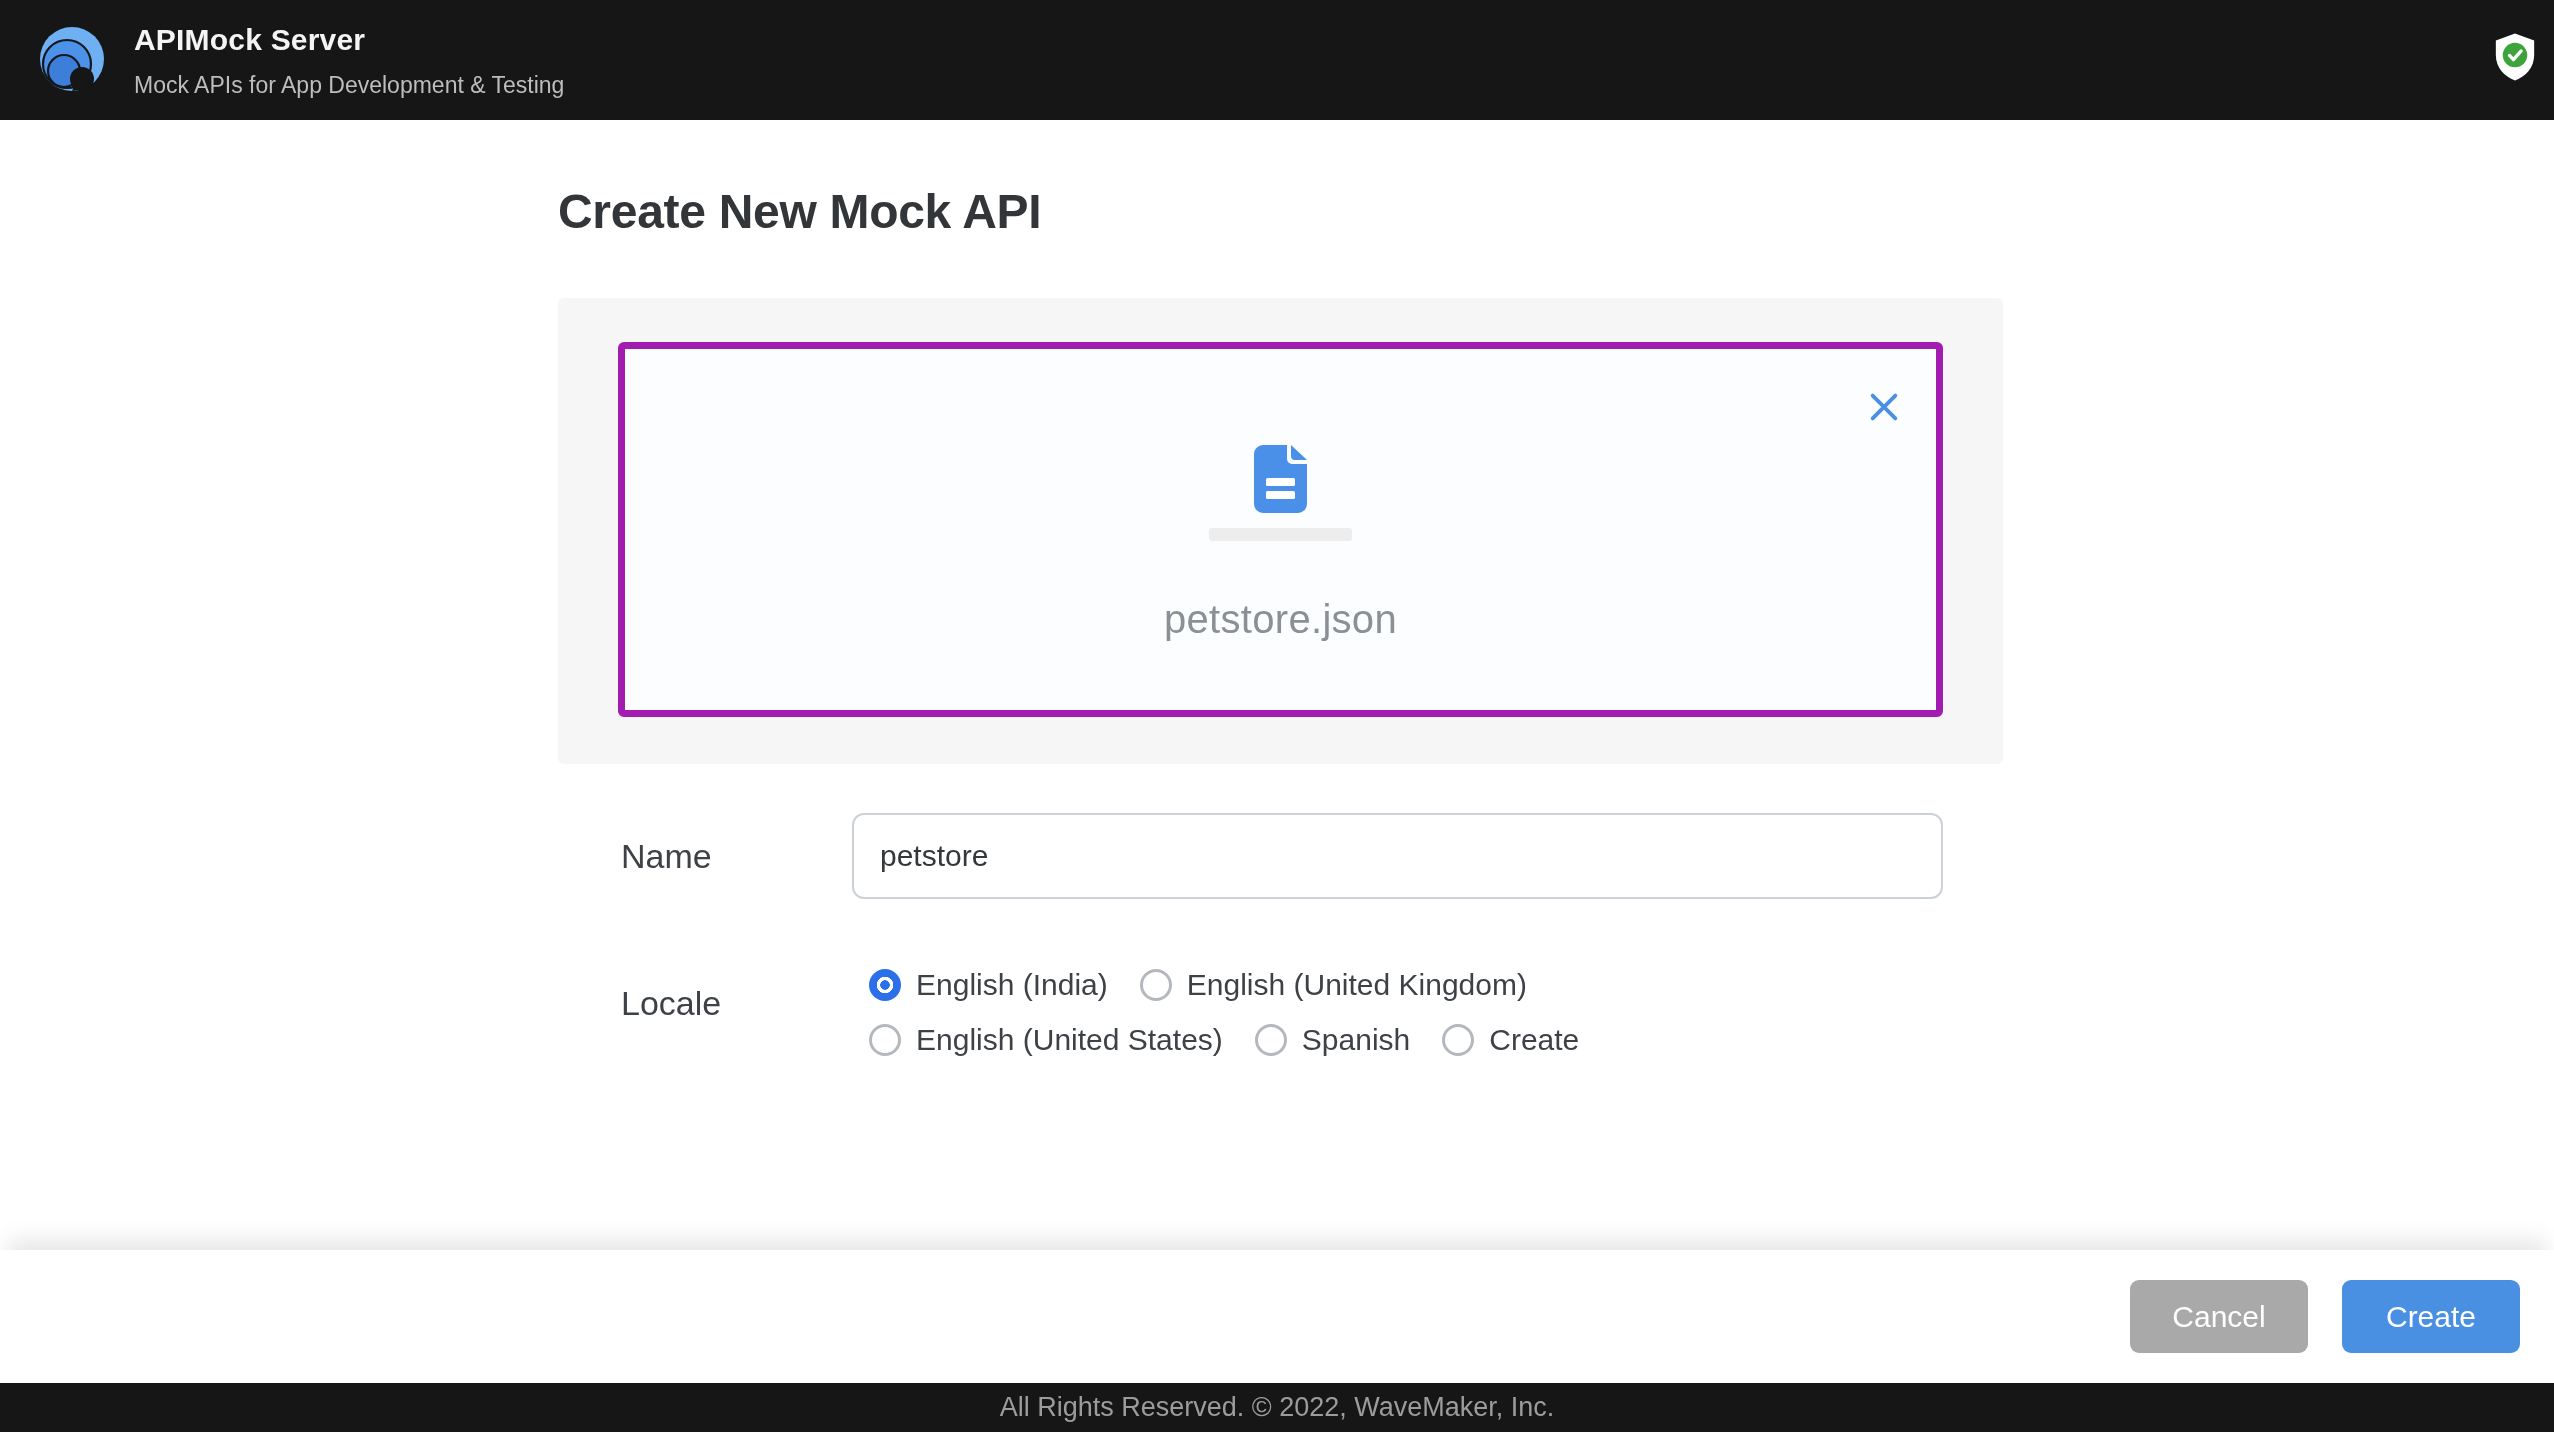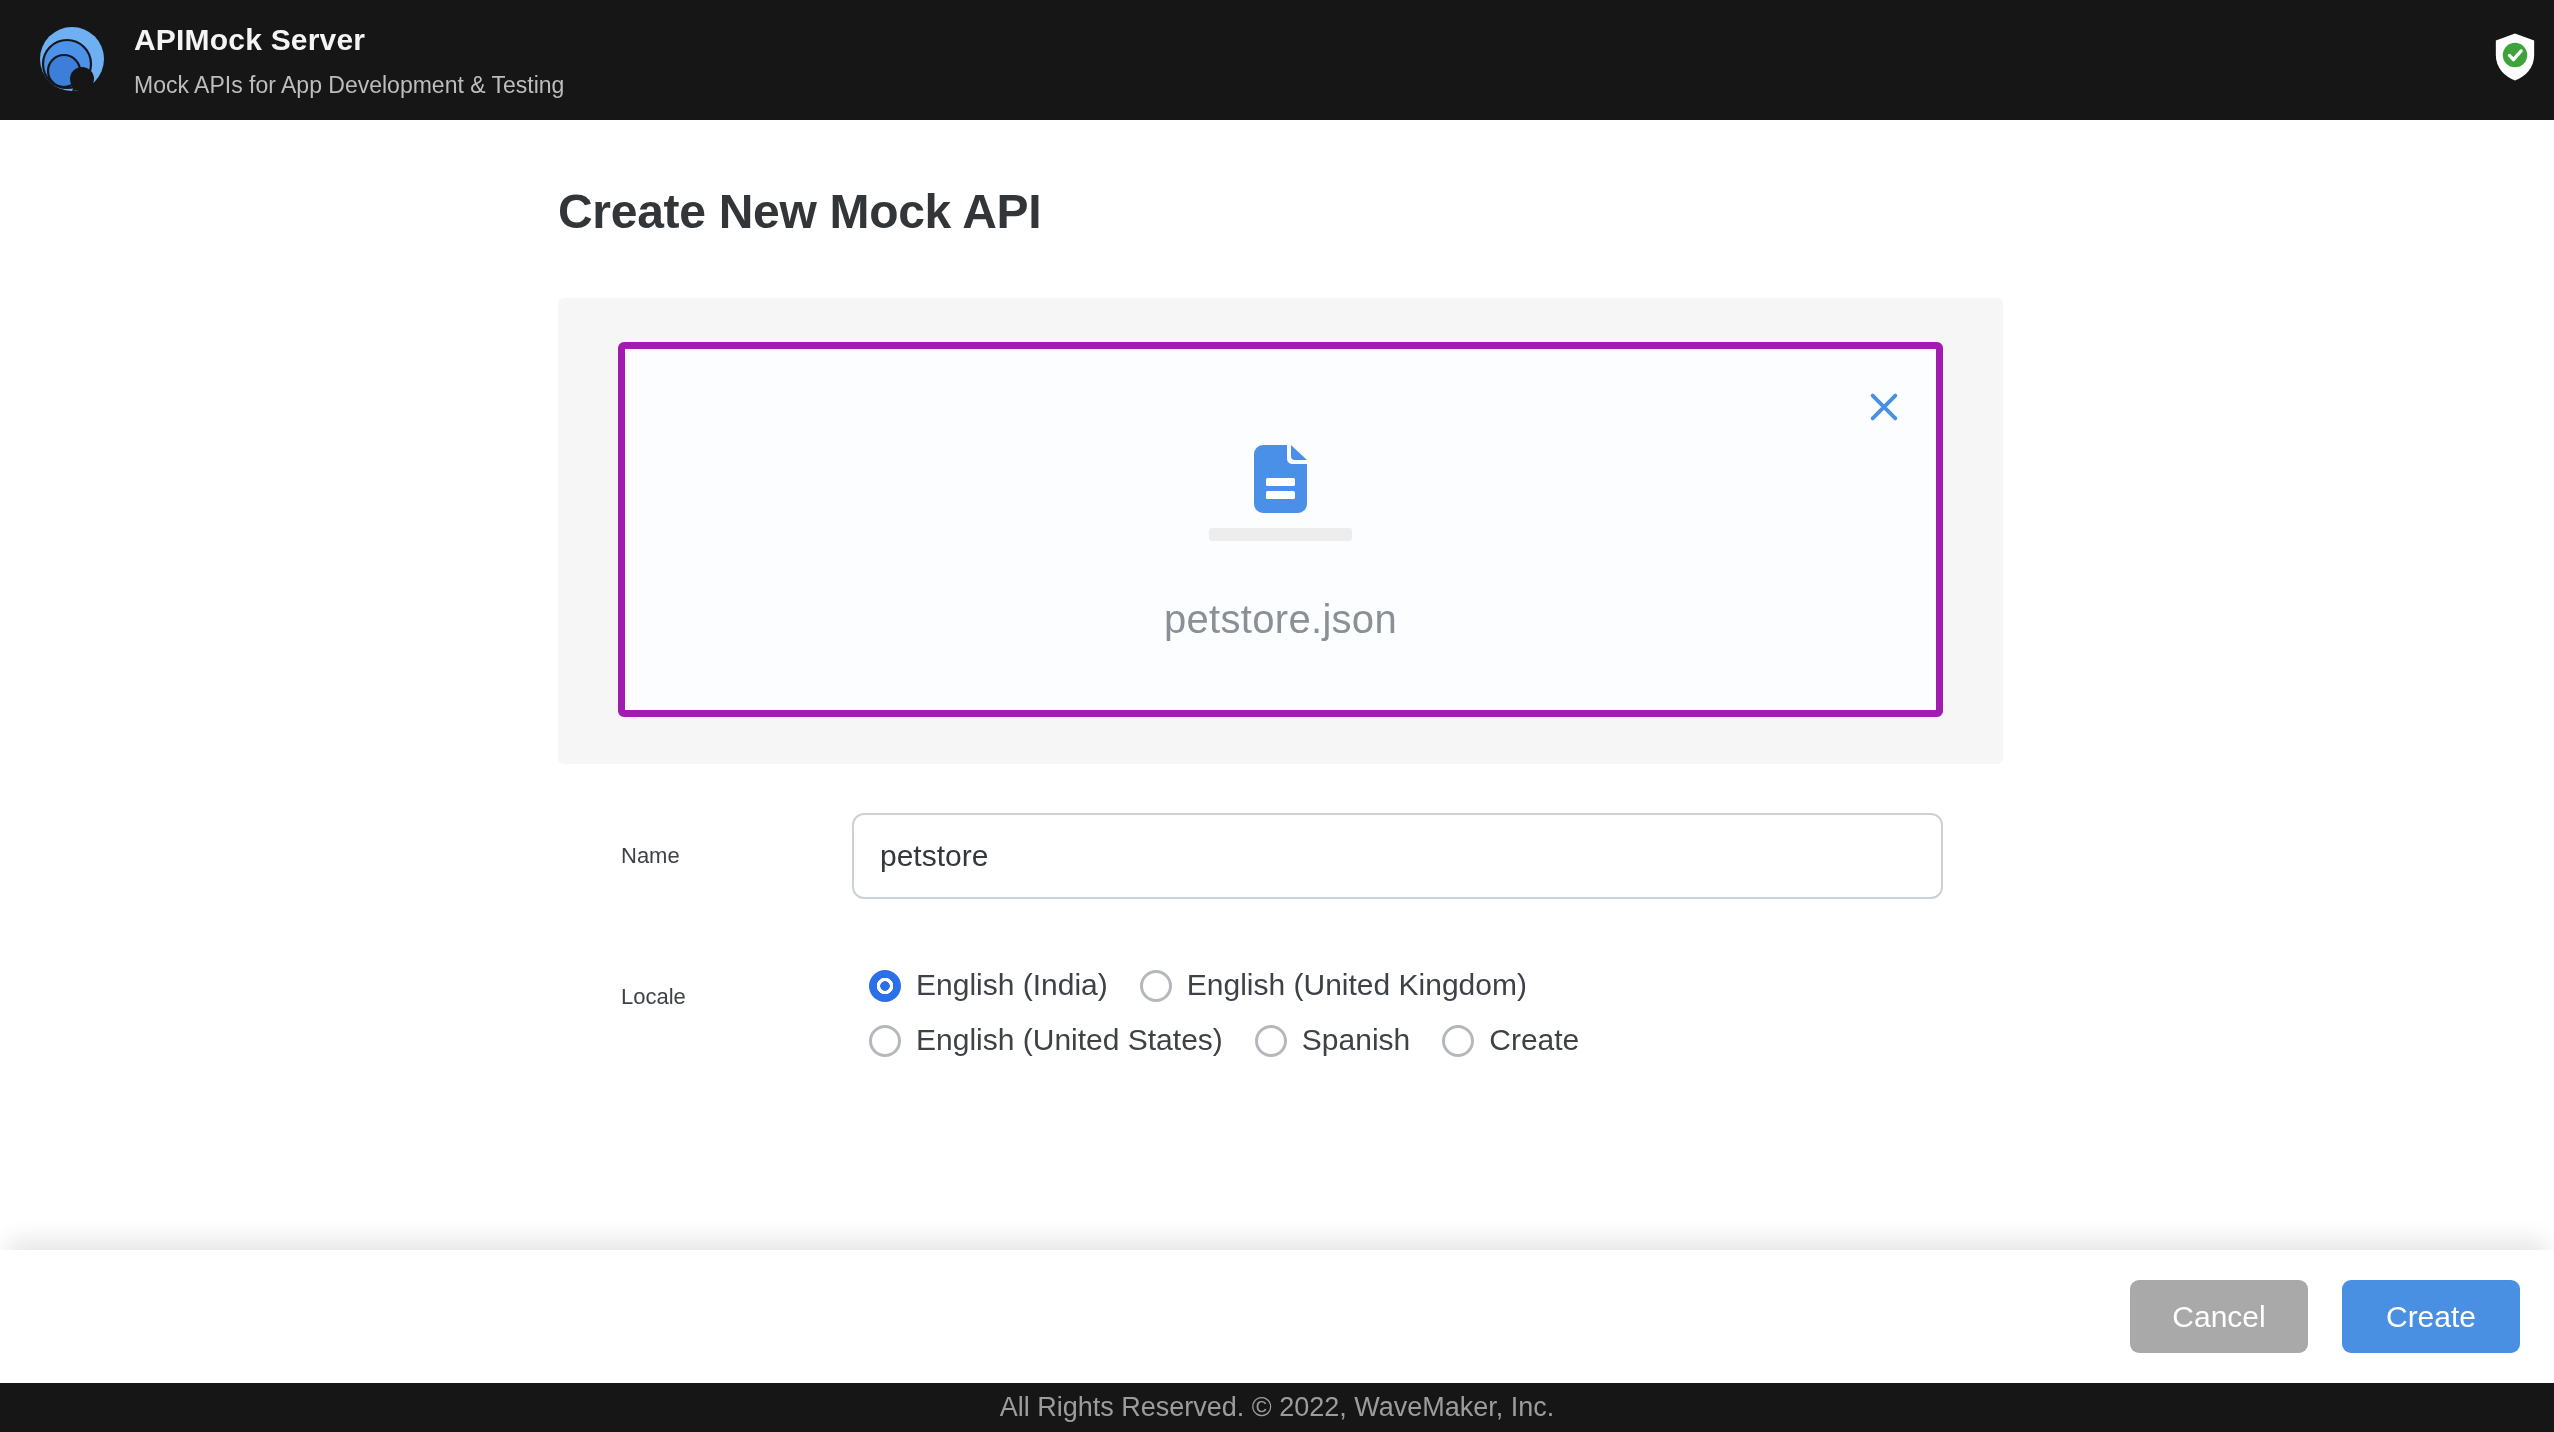--- a/index.html
+++ b/index.html
@@ -76,41 +76,41 @@
     color:#8b9096;
     letter-spacing:.3px;
   }
 
   
   .field-row { display:flex; padding-left:63px; }
   .name-row { margin-top:49px; align-items:center; }
   .field-label {
     width:231px;
     flex:0 0 auto;
-    font-size:22px;
+    font-size:34px;
     color:#3e4247;
   }
   .text-input {
     width:1091px;
     height:86px;
     border:2px solid #ccd1d8;
     border-radius:12px;
     font-family:"Liberation Sans", sans-serif;
     font-size:30px;
     color:#34383c;
     padding:0 26px;
     outline:none;
     background:#fff;
   }
 
   .locale-row { margin-top:69px; align-items:flex-start; }
   .locale-row .field-label { margin-top:16px; }
   .radio-rows { display:flex; flex-direction:column; gap:21px; padding-left:17px; }
   .radio-line { display:flex; align-items:center; gap:32px; }
-  .radio-option { display:flex; align-items:flex-end; gap:15px; cursor:pointer; }
+  .radio-option { display:flex; align-items:center; gap:15px; cursor:pointer; }
   .radio {
     width:32px; height:32px;
     border-radius:50%;
     flex:0 0 auto;
     border:3px solid #b4b8bd;
     background:#fff;
   }
   .radio.checked {
     border:none;
     background:radial-gradient(circle at center,

